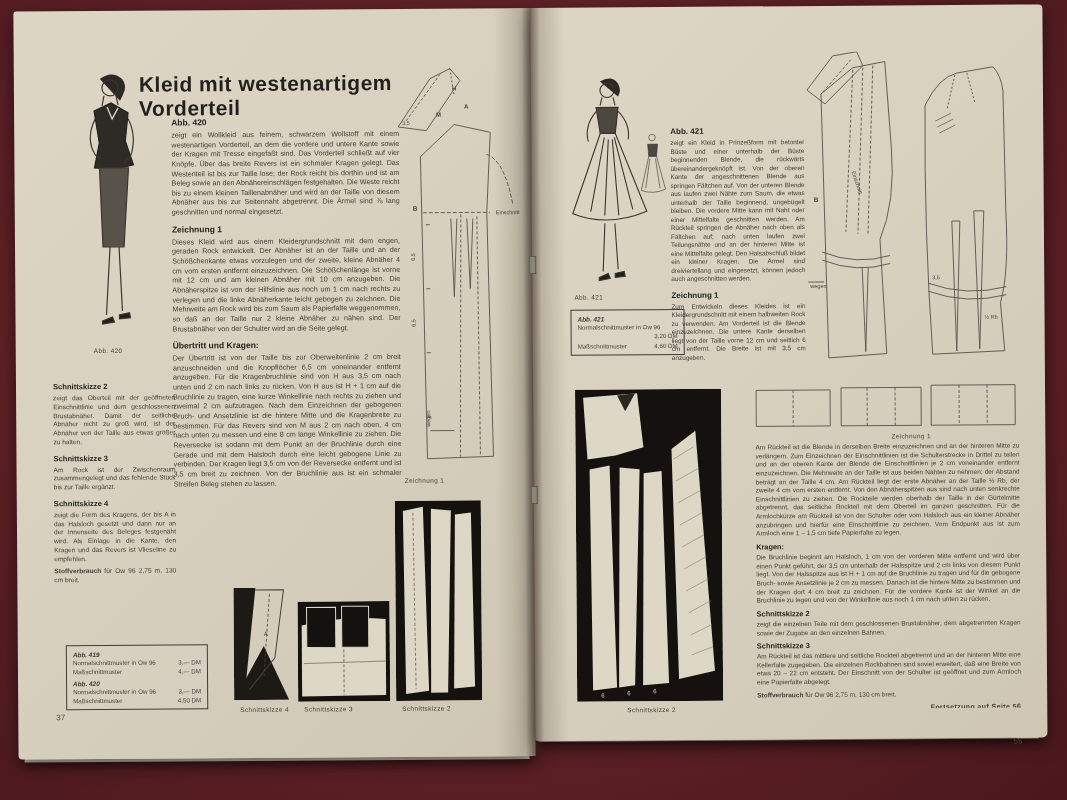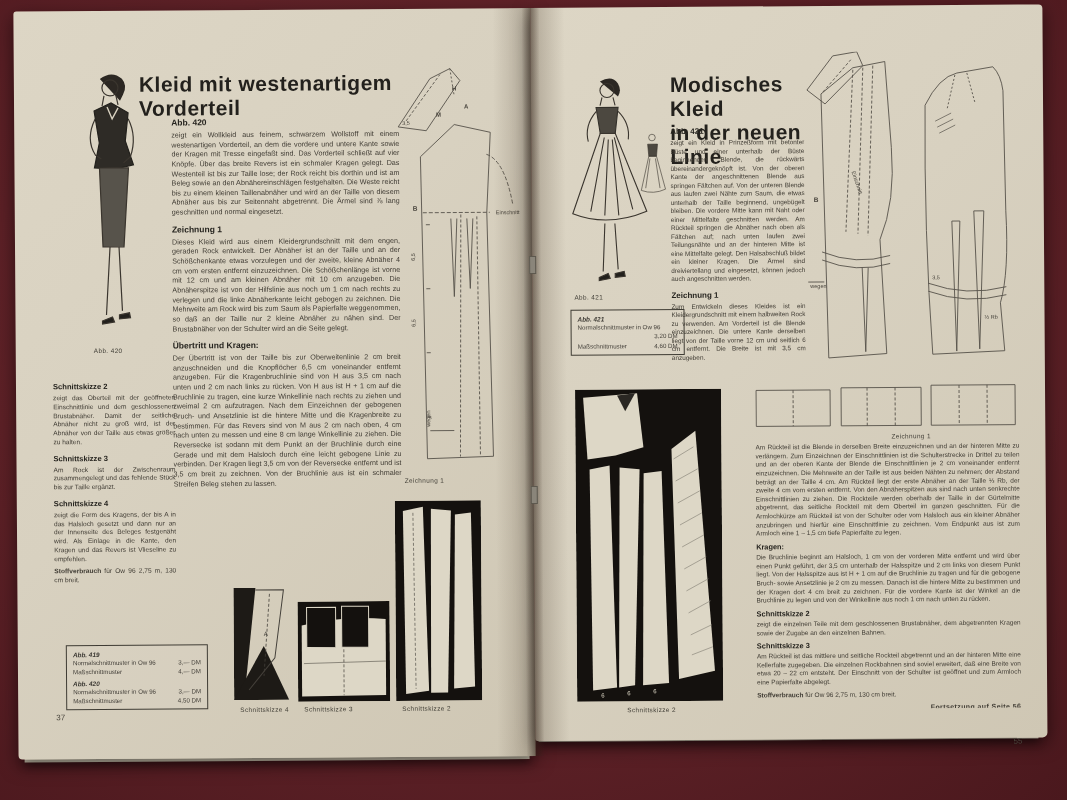--- a/index.html
+++ b/index.html
@@ -187,24 +187,20 @@
         <div class="pricerow" style="flex-direction:column;">
           <span>Normalschnittmuster in Ow 96</span>
           <span style="text-align:right;">3,20 DM</span>
         </div>
         <div class="pricerow">
             <span>Maßschnittmuster</span>
             <span>4,60 DM</span>
           </div>
       </div>
 
-      <div class="abs title" style="left:139px;top:66px;width:170px;font-size:21px;line-height:1.15;">
-        <div>Modisches Kleid</div>
-        <div>in der neuen Linie</div>
-      </div>
 
       <div class="abs flow" style="left:139px;top:120px;width:134px;height:260px;overflow:hidden;">
         <div class="h-sec" style="font-size:8px;margin-top:0;">Abb. 421</div>
         <p class="small-txt" style="font-size:6.4px;">zeigt ein Kleid in Prinzeßform mit betonter Büste und einer unterhalb der Büste beginnenden Blende, die rückwärts übereinandergeknöpft ist. Von der oberen Kante der angeschnittenen Blende aus springen Fältchen auf. Von der unteren Blende aus laufen zwei Nähte zum Saum, die etwas unterhalb der Taille beginnend, ungebügelt bleiben. Die vordere Mitte kann mit Naht oder einer Mittelfalte geschnitten werden. Am Rückteil springen die Abnäher nach oben als Fältchen auf; nach unten laufen zwei Teilungsnähte und an der hinteren Mitte ist eine Mittelfalte gelegt. Den Halsabschluß bildet ein kleiner Kragen. Die Ärmel sind dreiviertellang und eingesetzt, können jedoch auch angeschnitten werden.</p>
         <div class="h-sec" style="font-size:8px;">Zeichnung 1</div>
         <p class="small-txt" style="font-size:6.4px;">Zum Entwickeln dieses Kleides ist ein Kleidergrundschnitt mit einem halbweiten Rock zu verwenden. Am Vorderteil ist die Blende einzuzeichnen. Die untere Kante derselben liegt von der Taille vorne 12 cm und seitlich 6 cm entfernt. Die Breite ist mit 3,5 cm anzugeben.</p>
       </div>
 
       <svg class="abs" style="left:274px;top:46px;" width="212" height="328" viewBox="0 0 212 328">
         <g stroke="#56524a" fill="none" stroke-width="0.9">

